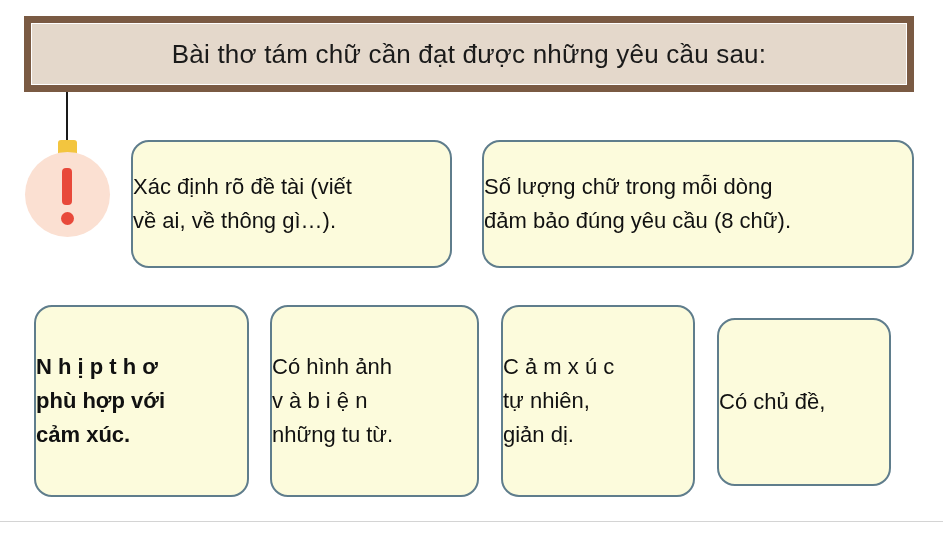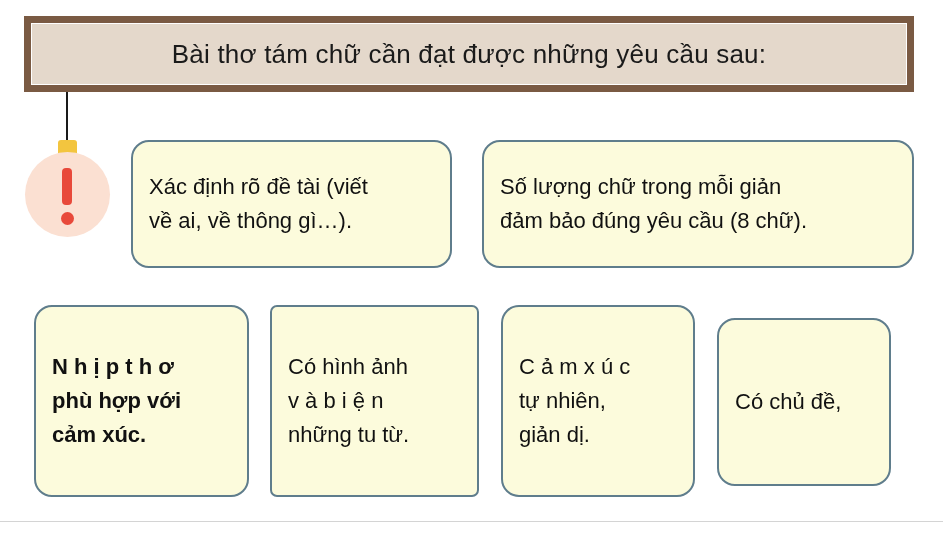--- a/index.html
+++ b/index.html
@@ -98,35 +98,35 @@
   
   .card {
     position: absolute;
     background: #fcfbdc;
     border: 2px solid #5f7d8c;
     border-radius: 18px;
     box-sizing: border-box;
     display: flex;
     flex-direction: column;
     justify-content: center;
-    padding: 10px 16px;
+    padding: 10px 0;
   }
   .card-line {
     font-size: 22px;
     color: #111111;
     line-height: 1.55;
     white-space: nowrap;
   }
 
   
   #card-topic   { left: 131px; top: 140px; width: 321px; height: 128px; }
   #card-count   { left: 482px; top: 140px; width: 432px; height: 128px; }
   
   #card-rhythm  { left: 34px;  top: 305px; width: 215px; height: 192px; font-weight: bold; }
-  #card-imagery { left: 270px; top: 305px; width: 209px; height: 192px; border-radius: 7px; }
+  #card-imagery { left: 270px; top: 305px; width: 209px; height: 192px; }
   #card-emotion { left: 501px; top: 305px; width: 194px; height: 192px; }
   #card-theme   { left: 717px; top: 318px; width: 174px; height: 168px; }
 
   
   .footer-rule {
     position: absolute;
     left: 0;
     top: 521px;
     width: 943px;
     height: 1px;
@@ -149,21 +149,21 @@
   <div class="bulb-globe"></div>
   <div class="bulb-exclaim-bar"></div>
   <div class="bulb-exclaim-dot"></div>
 
   <div class="card" id="card-topic">
     <div class="card-line">Xác định rõ đề tài (viết</div>
     <div class="card-line">về ai, về thông gì…).</div>
   </div>
 
   <div class="card" id="card-count">
-    <div class="card-line">Số lượng chữ trong mỗi giản</div>
+    <div class="card-line">Số lượng chữ trong mỗi dòng</div>
     <div class="card-line">đảm bảo đúng yêu cầu (8 chữ).</div>
   </div>
 
   <div class="card" id="card-rhythm">
     <div class="card-line">N h ị p   t h ơ</div>
     <div class="card-line">phù hợp với</div>
     <div class="card-line">cảm xúc.</div>
   </div>
 
   <div class="card" id="card-imagery">

